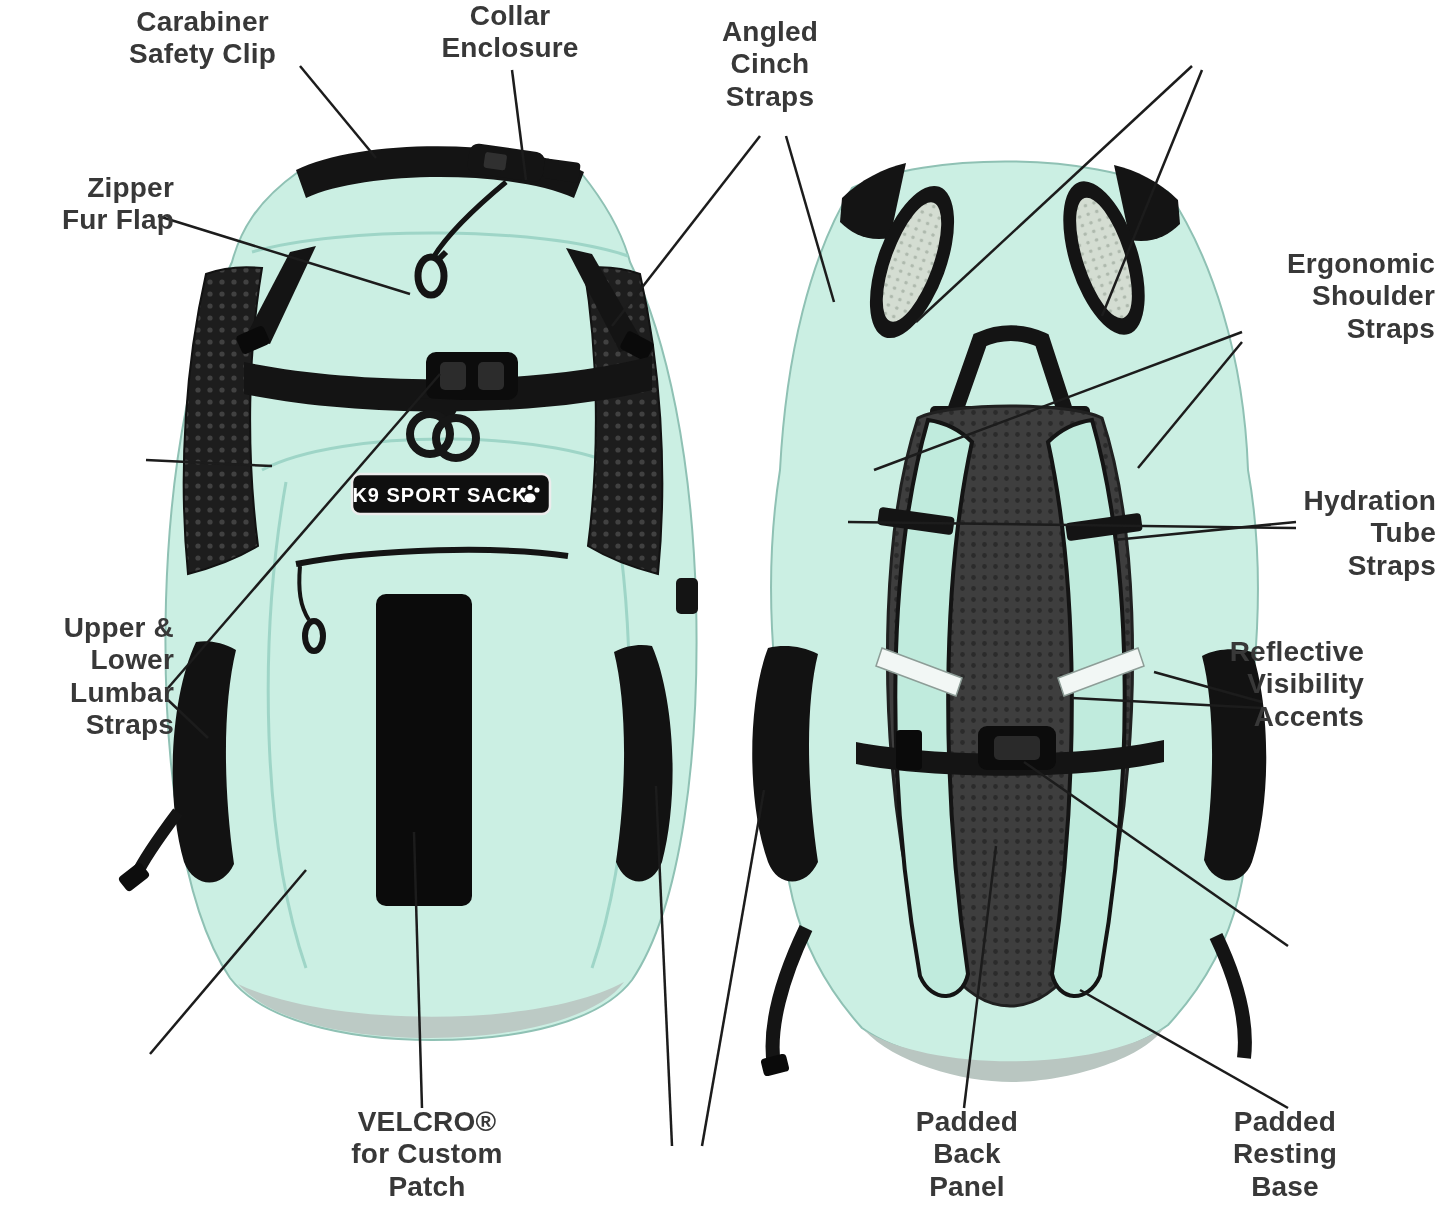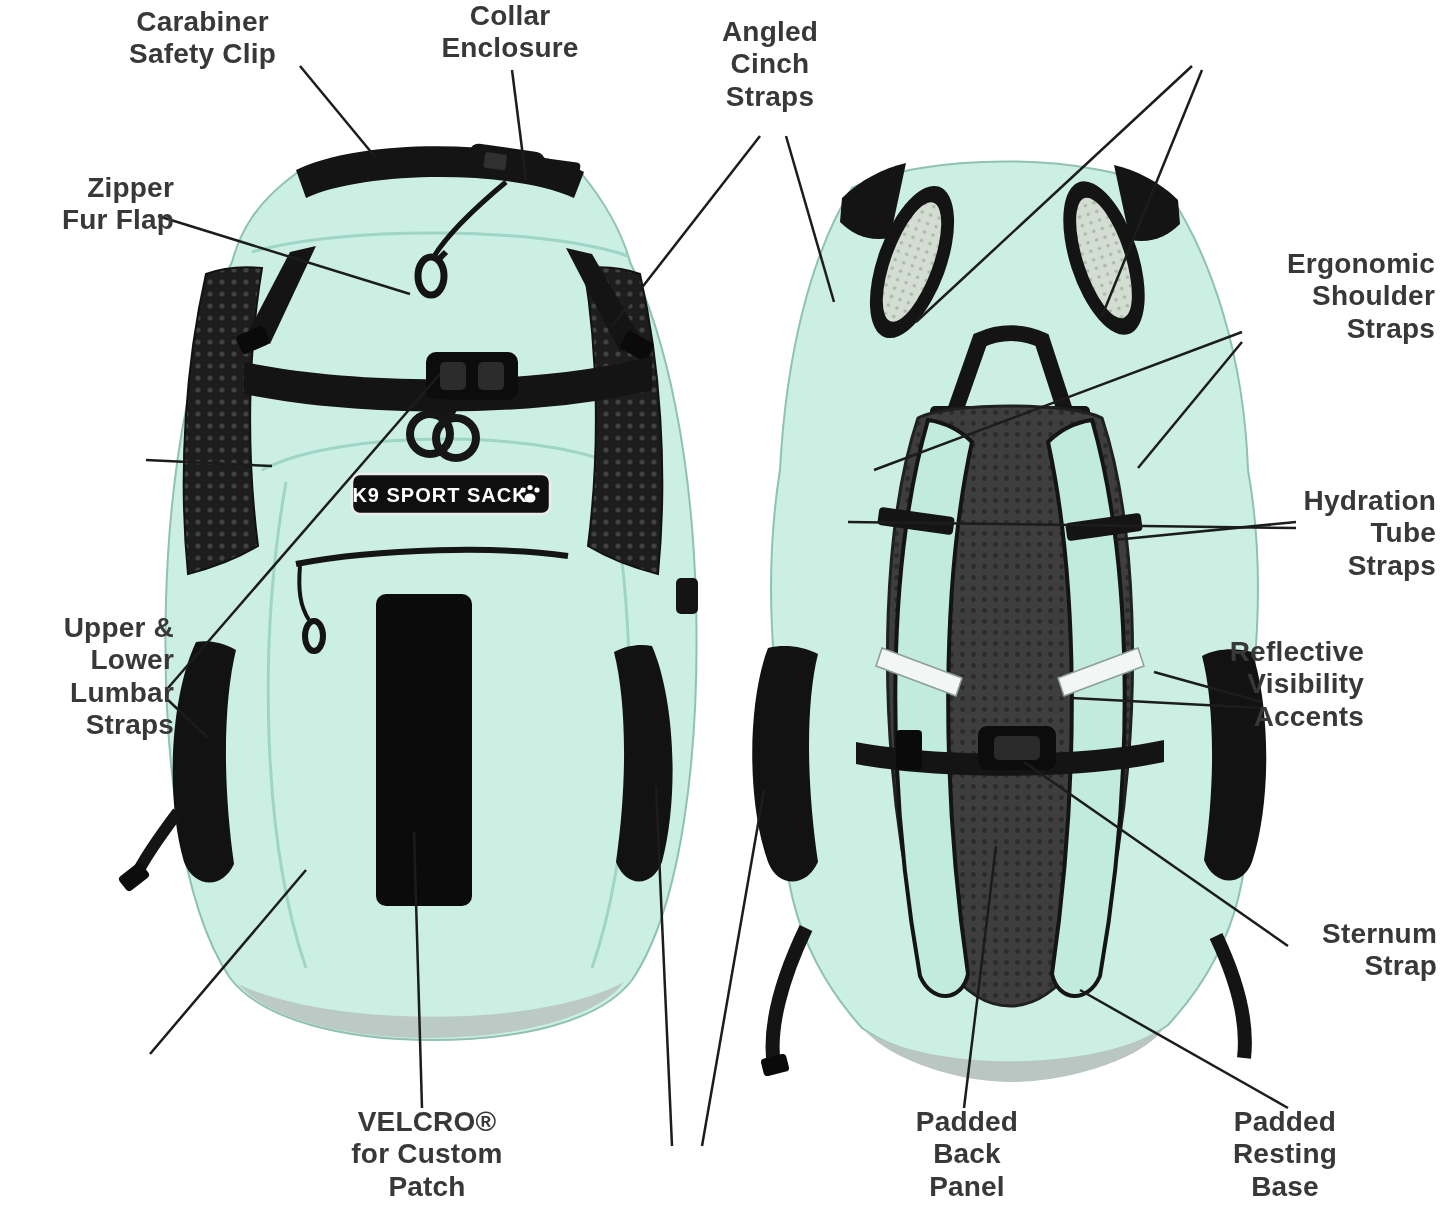--- a/index.html
+++ b/index.html
@@ -211,22 +211,20 @@
   <div class="callout-label align-right" style="left:1248px;top:485px;  width:188px;">Hydration
 Tube
 Straps</div>
   <div class="callout-label align-left" style="left:4px;   top:612px;  width:170px;">Upper &amp;
 Lower
 Lumbar
 Straps</div>
   <div class="callout-label align-right" style="left:1196px;top:636px;  width:168px;">Reflective
 Visibility
 Accents</div>
-  <div class="callout-label align-right" style="left:1285px;top:918px;  width:152px;">Sternum
-Strap</div>
   <div class="callout-label align-center" style="left:322px; top:1106px; width:210px;">VELCRO®
 for Custom
 Patch</div>
   <div class="callout-label align-center" style="left:892px; top:1106px; width:150px;">Padded
 Back
 Panel</div>
   <div class="callout-label align-center" style="left:1195px;top:1106px; width:180px;">Padded
 Resting
 Base</div>
 

